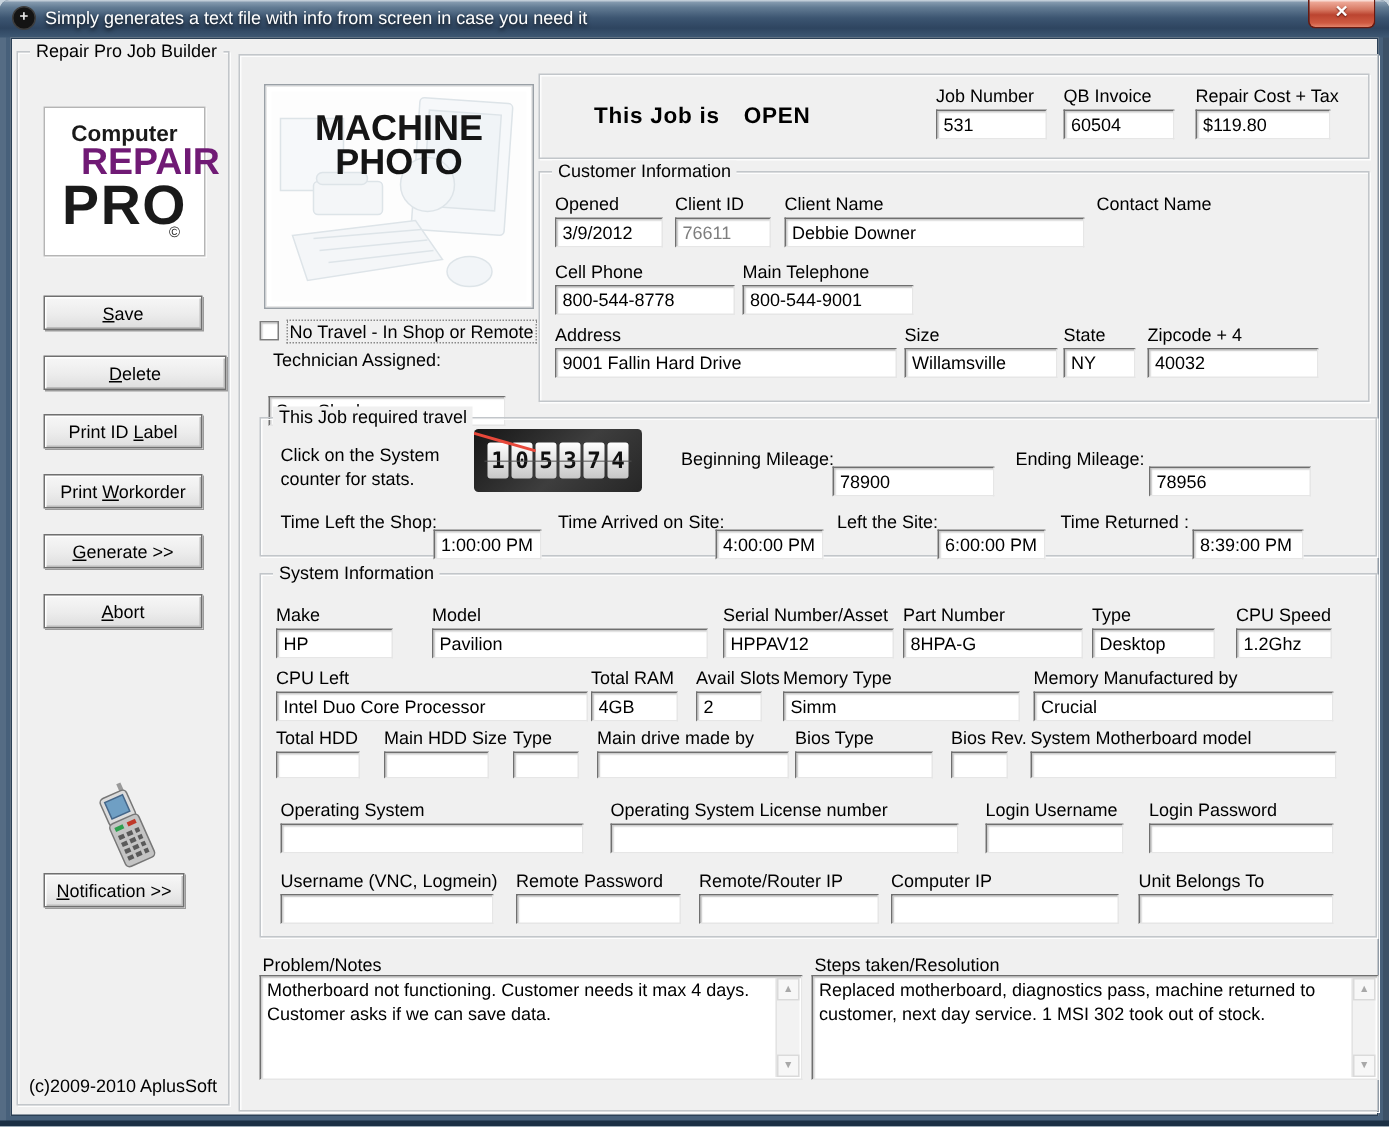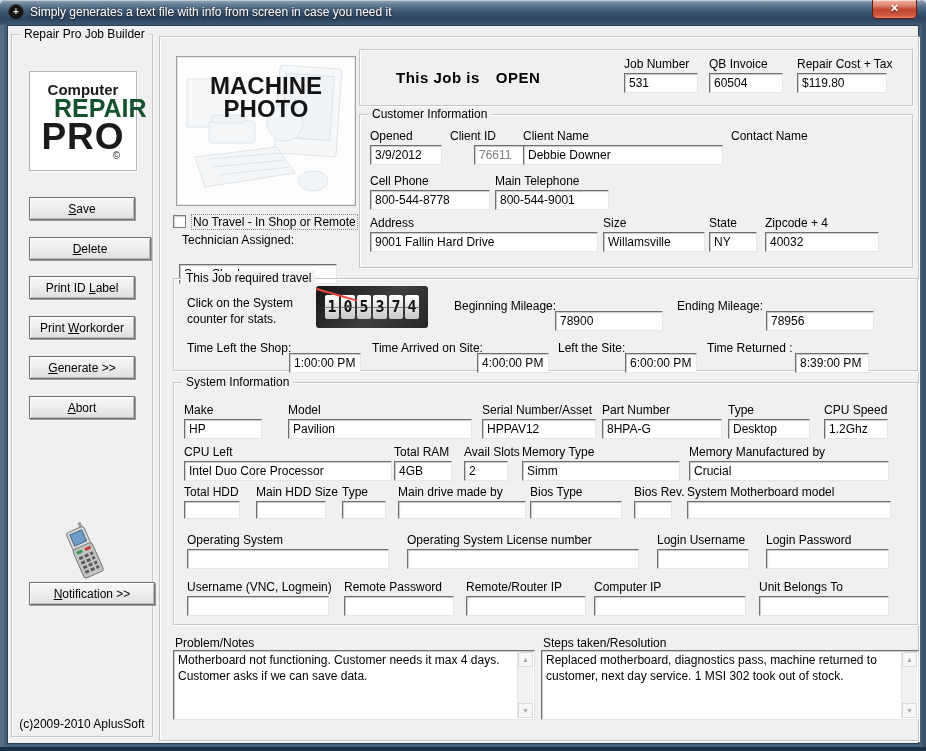--- a/index.html
+++ b/index.html
@@ -33,21 +33,21 @@
             font-size:12px; color:#000; white-space:nowrap; }
 
   .lbl { position:absolute; font-size:12px; color:#000; white-space:nowrap; }
   .fg { position:absolute; }
   .fg .fg-lbl { font-size:12px; color:#000; white-space:nowrap; margin-bottom:2px; }
   .tb { display:block; width:100%; height:20px; background:#fff;
         border:1px solid #e6e6e6; border-top-color:#6f6f6f; border-left-color:#6f6f6f;
         box-shadow: inset 1px 1px 1px rgba(0,0,0,.22);
         font:12px "Liberation Sans", sans-serif; color:#000; padding:0 4px; outline:none; }
   .tb.abs { position:absolute;margin-top:16px; }
-  .tb.muted { color:#7e7e7e;margin-left:24px; }
+  .tb.muted { color:#7e7e7e; }
   .tb.short { height:18px; }
 
   .btn3d { position:absolute; background:linear-gradient(180deg,#f7f7f7 0%,#ececec 55%,#dedede 100%);
            border:1px solid #707070; box-shadow: inset 1px 1px 0 #ffffff, inset -1px -1px 0 #bcbcbc, 1px 1px 0 #9b9b9b;
            font-size:12px; color:#000; text-align:center; cursor:pointer; display:flex; align-items:center; justify-content:center; }
   .btn3d .hot { text-decoration:underline; }
 
   
   .logo { position:absolute; background:#fff; border:1px solid #b5b5b5; text-align:center;
           box-shadow: 1px 1px 0 #fafafa; padding-top:10px; }
@@ -106,21 +106,21 @@
   </div>
 
   <div class="client">
 
     <div class="groupbox" style="left:3px; top:8px; width:142px; height:703px;">
       <span class="legend">Repair Pro Job Builder</span>
     </div>
 
     <div class="logo" style="left:21px; top:45px; width:108px; height:100px;">
       <div class="logo-l1">Computer</div>
-      <div class="logo-l2" style="color:#14532d;margin-left:24px;">REPAIR</div>
+      <div class="logo-l2" style="color:#701a75;margin-left:24px;">REPAIR</div>
       <div class="logo-l3">PRO</div>
       <span class="logo-mark">©</span>
     </div>
 
     <div class="btn3d" style="left:21px; top:171px; width:106px; height:23px;">
       <span><span></span><span class="hot">S</span><span>ave</span></span>
     </div>
     <div class="btn3d" style="left:21px; top:211px; width:122px; height:23px;">
       <span><span></span><span class="hot">D</span><span>elete</span></span>
     </div>
@@ -155,21 +155,21 @@
           <rect x="23" y="46" width="4" height="3" fill="#5a5a5a"></rect>
             <rect x="29" y="46" width="4" height="3" fill="#5a5a5a"></rect>
             <rect x="35" y="46" width="3" height="3" fill="#5a5a5a"></rect>
           <rect x="23" y="51" width="4" height="3" fill="#5a5a5a"></rect>
             <rect x="29" y="51" width="4" height="3" fill="#5a5a5a"></rect>
             <rect x="35" y="51" width="3" height="3" fill="#5a5a5a"></rect>
         </g>
       </svg>
     </div>
 
-    <div class="btn3d" style="left:21px; top:556px; width:126px; height:23px;">
+    <div class="btn3d" style="left:21px; top:556px; width:94px; height:23px;">
       <span><span></span><span class="hot">N</span><span>otification &gt;&gt;</span></span>
     </div>
 
     <div class="copyright" style="left:3px; top:691px; width:142px;">(c)2009-2010 AplusSoft</div>
 
     <div class="groupbox" style="left:151px; top:10px; width:760px; height:705px;"></div>
 
     <div class="photo" style="left:168px; top:30px; width:180px; height:150px;">
       <div class="photo-inner">
         <svg width="170" height="140" viewBox="0 0 170 140" style="opacity:.33; position:absolute; left:0; top:0;">

